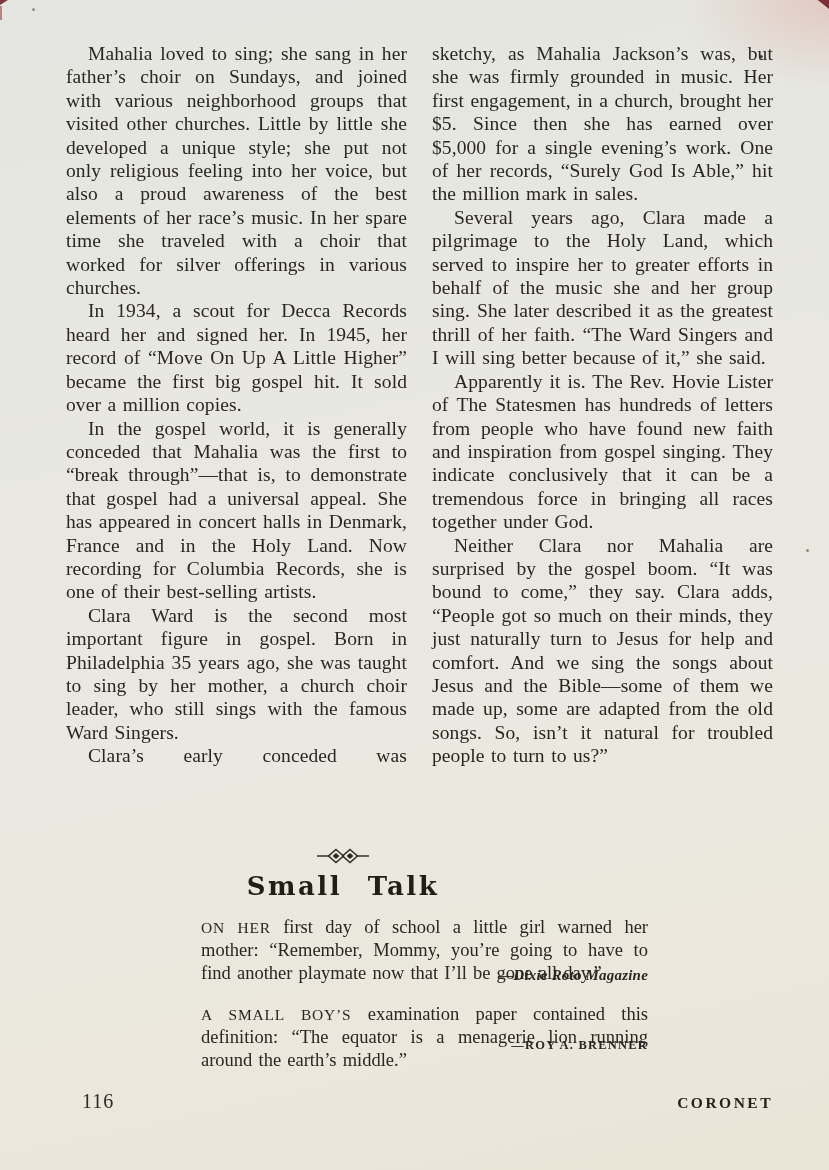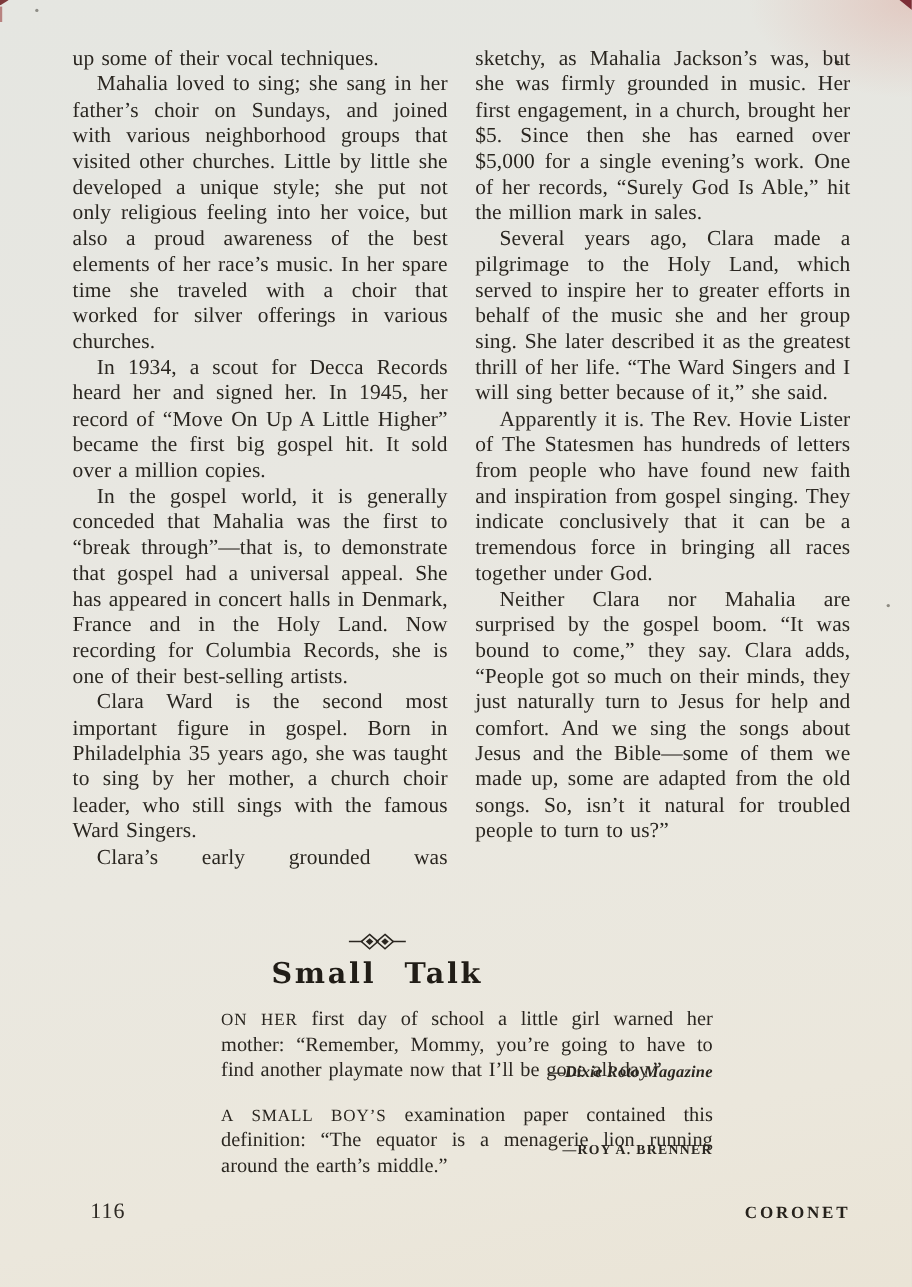--- a/index.html
+++ b/index.html
@@ -106,30 +106,29 @@
   <div class="pink-wash"></div>
   <div class="corner-tl"></div>
   <div class="corner-tr"></div>
   <div class="edge-left-red"></div>
   <div class="speck-1"></div>
   <div class="speck-2"></div>
   <div class="speck-3"></div>
 
   <div class="columns">
     <div class="col">
-      <p>up some of their vocal techniques.</p>
       <p class="indent">Mahalia loved to sing; she sang in her father’s choir on Sundays, and joined with various neighborhood groups that visited other churches. Little by little she developed a unique style; she put not only religious feeling into her voice, but also a proud awareness of the best elements of her race’s music. In her spare time she traveled with a choir that worked for silver offerings in various churches.</p>
       <p class="indent">In 1934, a scout for Decca Records heard her and signed her. In 1945, her record of “Move On Up A Little Higher” became the first big gospel hit. It sold over a million copies.</p>
       <p class="indent">In the gospel world, it is generally conceded that Mahalia was the first to “break through”—that is, to demonstrate that gospel had a universal appeal. She has appeared in concert halls in Denmark, France and in the Holy Land. Now recording for Columbia Records, she is one of their best-selling artists.</p>
       <p class="indent">Clara Ward is the second most important figure in gospel. Born in Philadelphia 35 years ago, she was taught to sing by her mother, a church choir leader, who still sings with the famous Ward Singers.</p>
-      <p class="indent spread-last">Clara’s early grounded was</p>
+      <p class="indent spread-last">Clara’s early conceded was</p>
     </div>
     <div class="col">
       <p>sketchy, as Mahalia Jackson’s was, but she was firmly grounded in music. Her first engagement, in a church, brought her $5. Since then she has earned over $5,000 for a single evening’s work. One of her records, “Surely God Is Able,” hit the million mark in sales.</p>
-      <p class="indent">Several years ago, Clara made a pilgrimage to the Holy Land, which served to inspire her to greater efforts in behalf of the music she and her group sing. She later described it as the greatest thrill of her life. “The Ward Singers and I will sing better because of it,” she said.</p>
+      <p class="indent">Several years ago, Clara made a pilgrimage to the Holy Land, which served to inspire her to greater efforts in behalf of the music she and her group sing. She later described it as the greatest thrill of her faith. “The Ward Singers and I will sing better because of it,” she said.</p>
       <p class="indent">Apparently it is. The Rev. Hovie Lister of The Statesmen has hundreds of letters from people who have found new faith and inspiration from gospel singing. They indicate conclusively that it can be a tremendous force in bringing all races together under God.</p>
       <p class="indent">Neither Clara nor Mahalia are surprised by the gospel boom. “It was bound to come,” they say. Clara adds, “People got so much on their minds, they just naturally turn to Jesus for help and comfort. And we sing the songs about Jesus and the Bible—some of them we made up, some are adapted from the old songs. So, isn’t it natural for troubled people to turn to us?”</p>
     </div>
   </div>
 
   <div class="small-talk">
     <svg class="ornament" width="52" height="16" viewBox="0 0 52 16">
       <line x1="0" y1="8" x2="12.5" y2="8" stroke="#2a2620" stroke-width="1.4"></line>
       <line x1="39.5" y1="8" x2="52" y2="8" stroke="#2a2620" stroke-width="1.4"></line>
       <polygon points="19,1.5 26.5,8 19,14.5 11.5,8" fill="none" stroke="#2a2620" stroke-width="1.4"></polygon>

